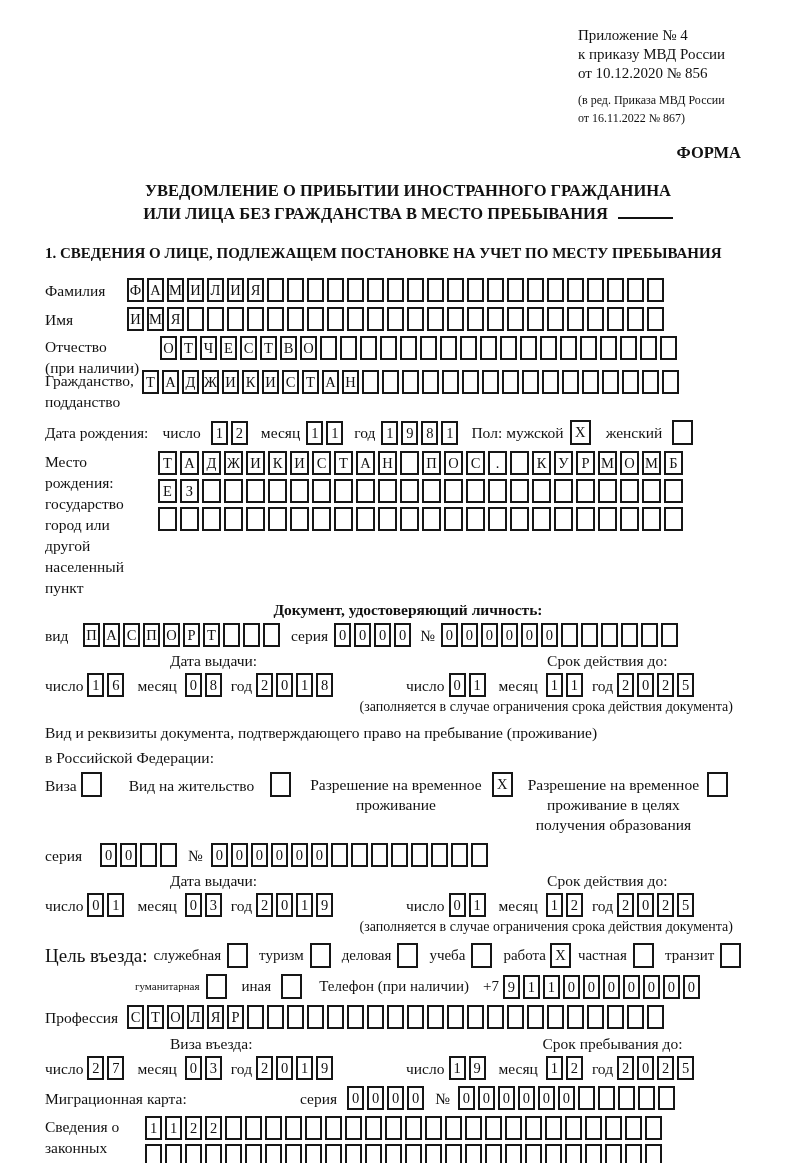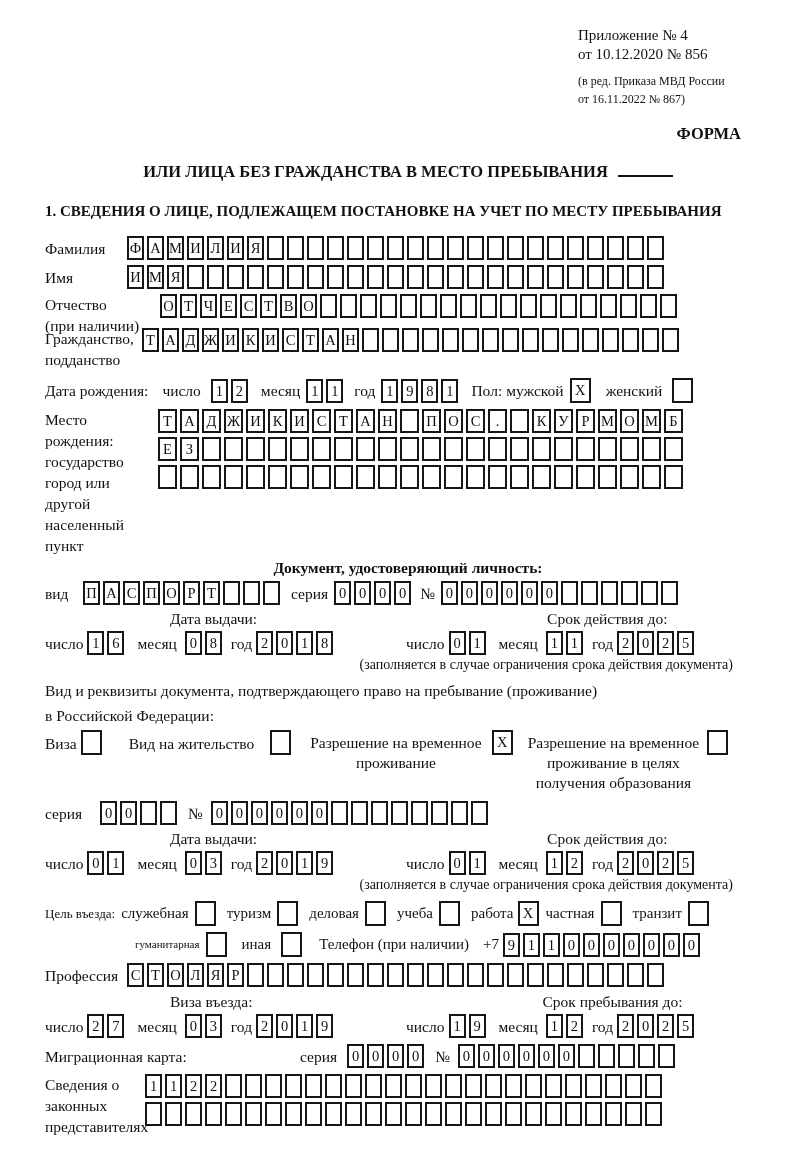--- a/index.html
+++ b/index.html
@@ -47,30 +47,32 @@
   .w38{width:38px}.w45{width:45px}.w82{width:82px}.w97{width:97px}.w100{width:100px}
   .w113{width:113px}.w115{width:115px}.w255{width:255px}
 </style>
 </head>
 <body>
 
 <div class="page">
 
   <div class="appendix">
     <div>Приложение № 4</div>
+    <div>к приказу МВД России</div>
     <div>от 10.12.2020 № 856</div>
     <div class="appendix-note">
       <div>(в ред. Приказа МВД России</div>
       <div>от 16.11.2022 № 867)</div>
     </div>
   </div>
 
   <div class="forma">ФОРМА</div>
 
   <div class="title">
+    <div>УВЕДОМЛЕНИЕ О ПРИБЫТИИ ИНОСТРАННОГО ГРАЖДАНИНА</div>
     <div><span>ИЛИ ЛИЦА БЕЗ ГРАЖДАНСТВА В МЕСТО ПРЕБЫВАНИЯ</span><span class="blank-line"></span></div>
   </div>
 
   <div class="sec-heading">1. СВЕДЕНИЯ О ЛИЦЕ, ПОДЛЕЖАЩЕМ ПОСТАНОВКЕ НА УЧЕТ ПО МЕСТУ ПРЕБЫВАНИЯ</div>
 
   <div class="row mt16 ai-c">
     <span class="lbl w82">Фамилия</span>
     <span class="cells">
         <span class="cell">Ф</span>
         <span class="cell">А</span>
@@ -503,21 +505,21 @@
         <span class="cell">2</span>
         <span class="cell">0</span>
         <span class="cell">2</span>
         <span class="cell">5</span>
       </span>
   </div>
 
   <div class="note right mt1">(заполняется в случае ограничения срока действия документа)</div>
 
   <div class="row mt7 ai-c" style="font-size:15px;">
-    <span class="lbl" style="font-size:13px;">Цель въезда:</span>
+    <span class="lbl" style="font-size:19px;">Цель въезда:</span>
     <span class="lbl ml6" style="font-size:15px;">служебная</span>
     <span class="cells chk ml6">
         <span class="cell"></span>
       </span>
     <span class="lbl ml8" style="font-size:15px;">туризм</span>
     <span class="cells chk ml6">
         <span class="cell"></span>
       </span>
     <span class="lbl ml8" style="font-size:15px;">деловая</span>
     <span class="cells chk ml6">

